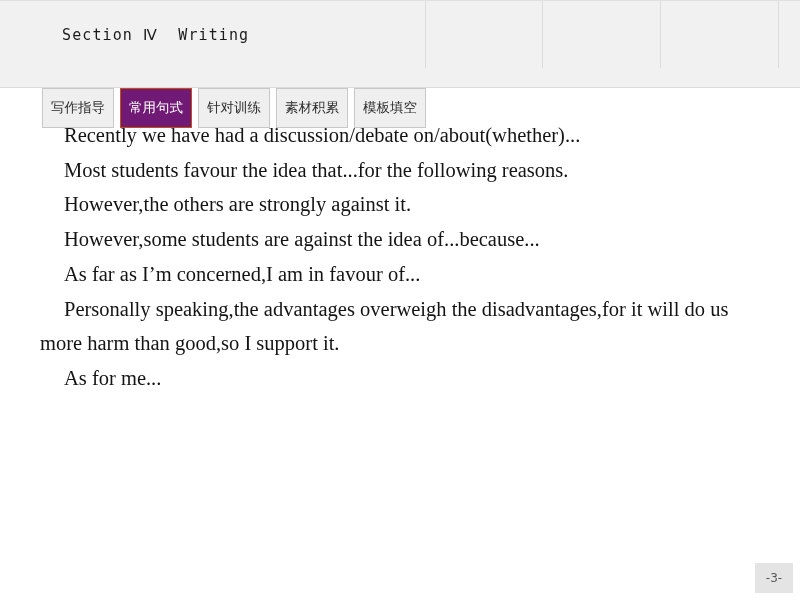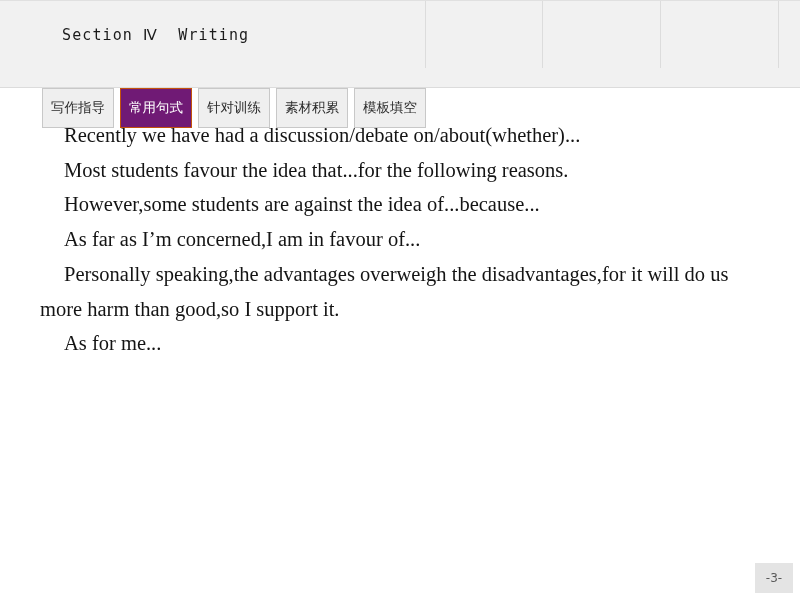--- a/index.html
+++ b/index.html
@@ -129,19 +129,20 @@
   <div class="tab-btn">写作指导</div>
   <div class="tab-btn tab-active">常用句式</div>
   <div class="tab-btn">针对训练</div>
   <div class="tab-btn">素材积累</div>
   <div class="tab-btn">模板填空</div>
 </div>
 
 <div id="content-body">
   <p class="content-line indented">Recently we have had a discussion/debate on/about(whether)...</p>
   <p class="content-line indented">Most students favour the idea that...for the following reasons.</p>
+  <p class="content-line indented">However,the others are strongly against it.</p>
   <p class="content-line indented">However,some students are against the idea of...because...</p>
   <p class="content-line indented">As far as I’m concerned,I am in favour of...</p>
   <p class="content-line indented">Personally speaking,the advantages overweigh the disadvantages,for it will do us more harm than good,so I support it.</p>
   <p class="content-line indented">As for me...</p>
 </div>
 
 <div id="page-badge">-3-</div>
 
 </body></html>

